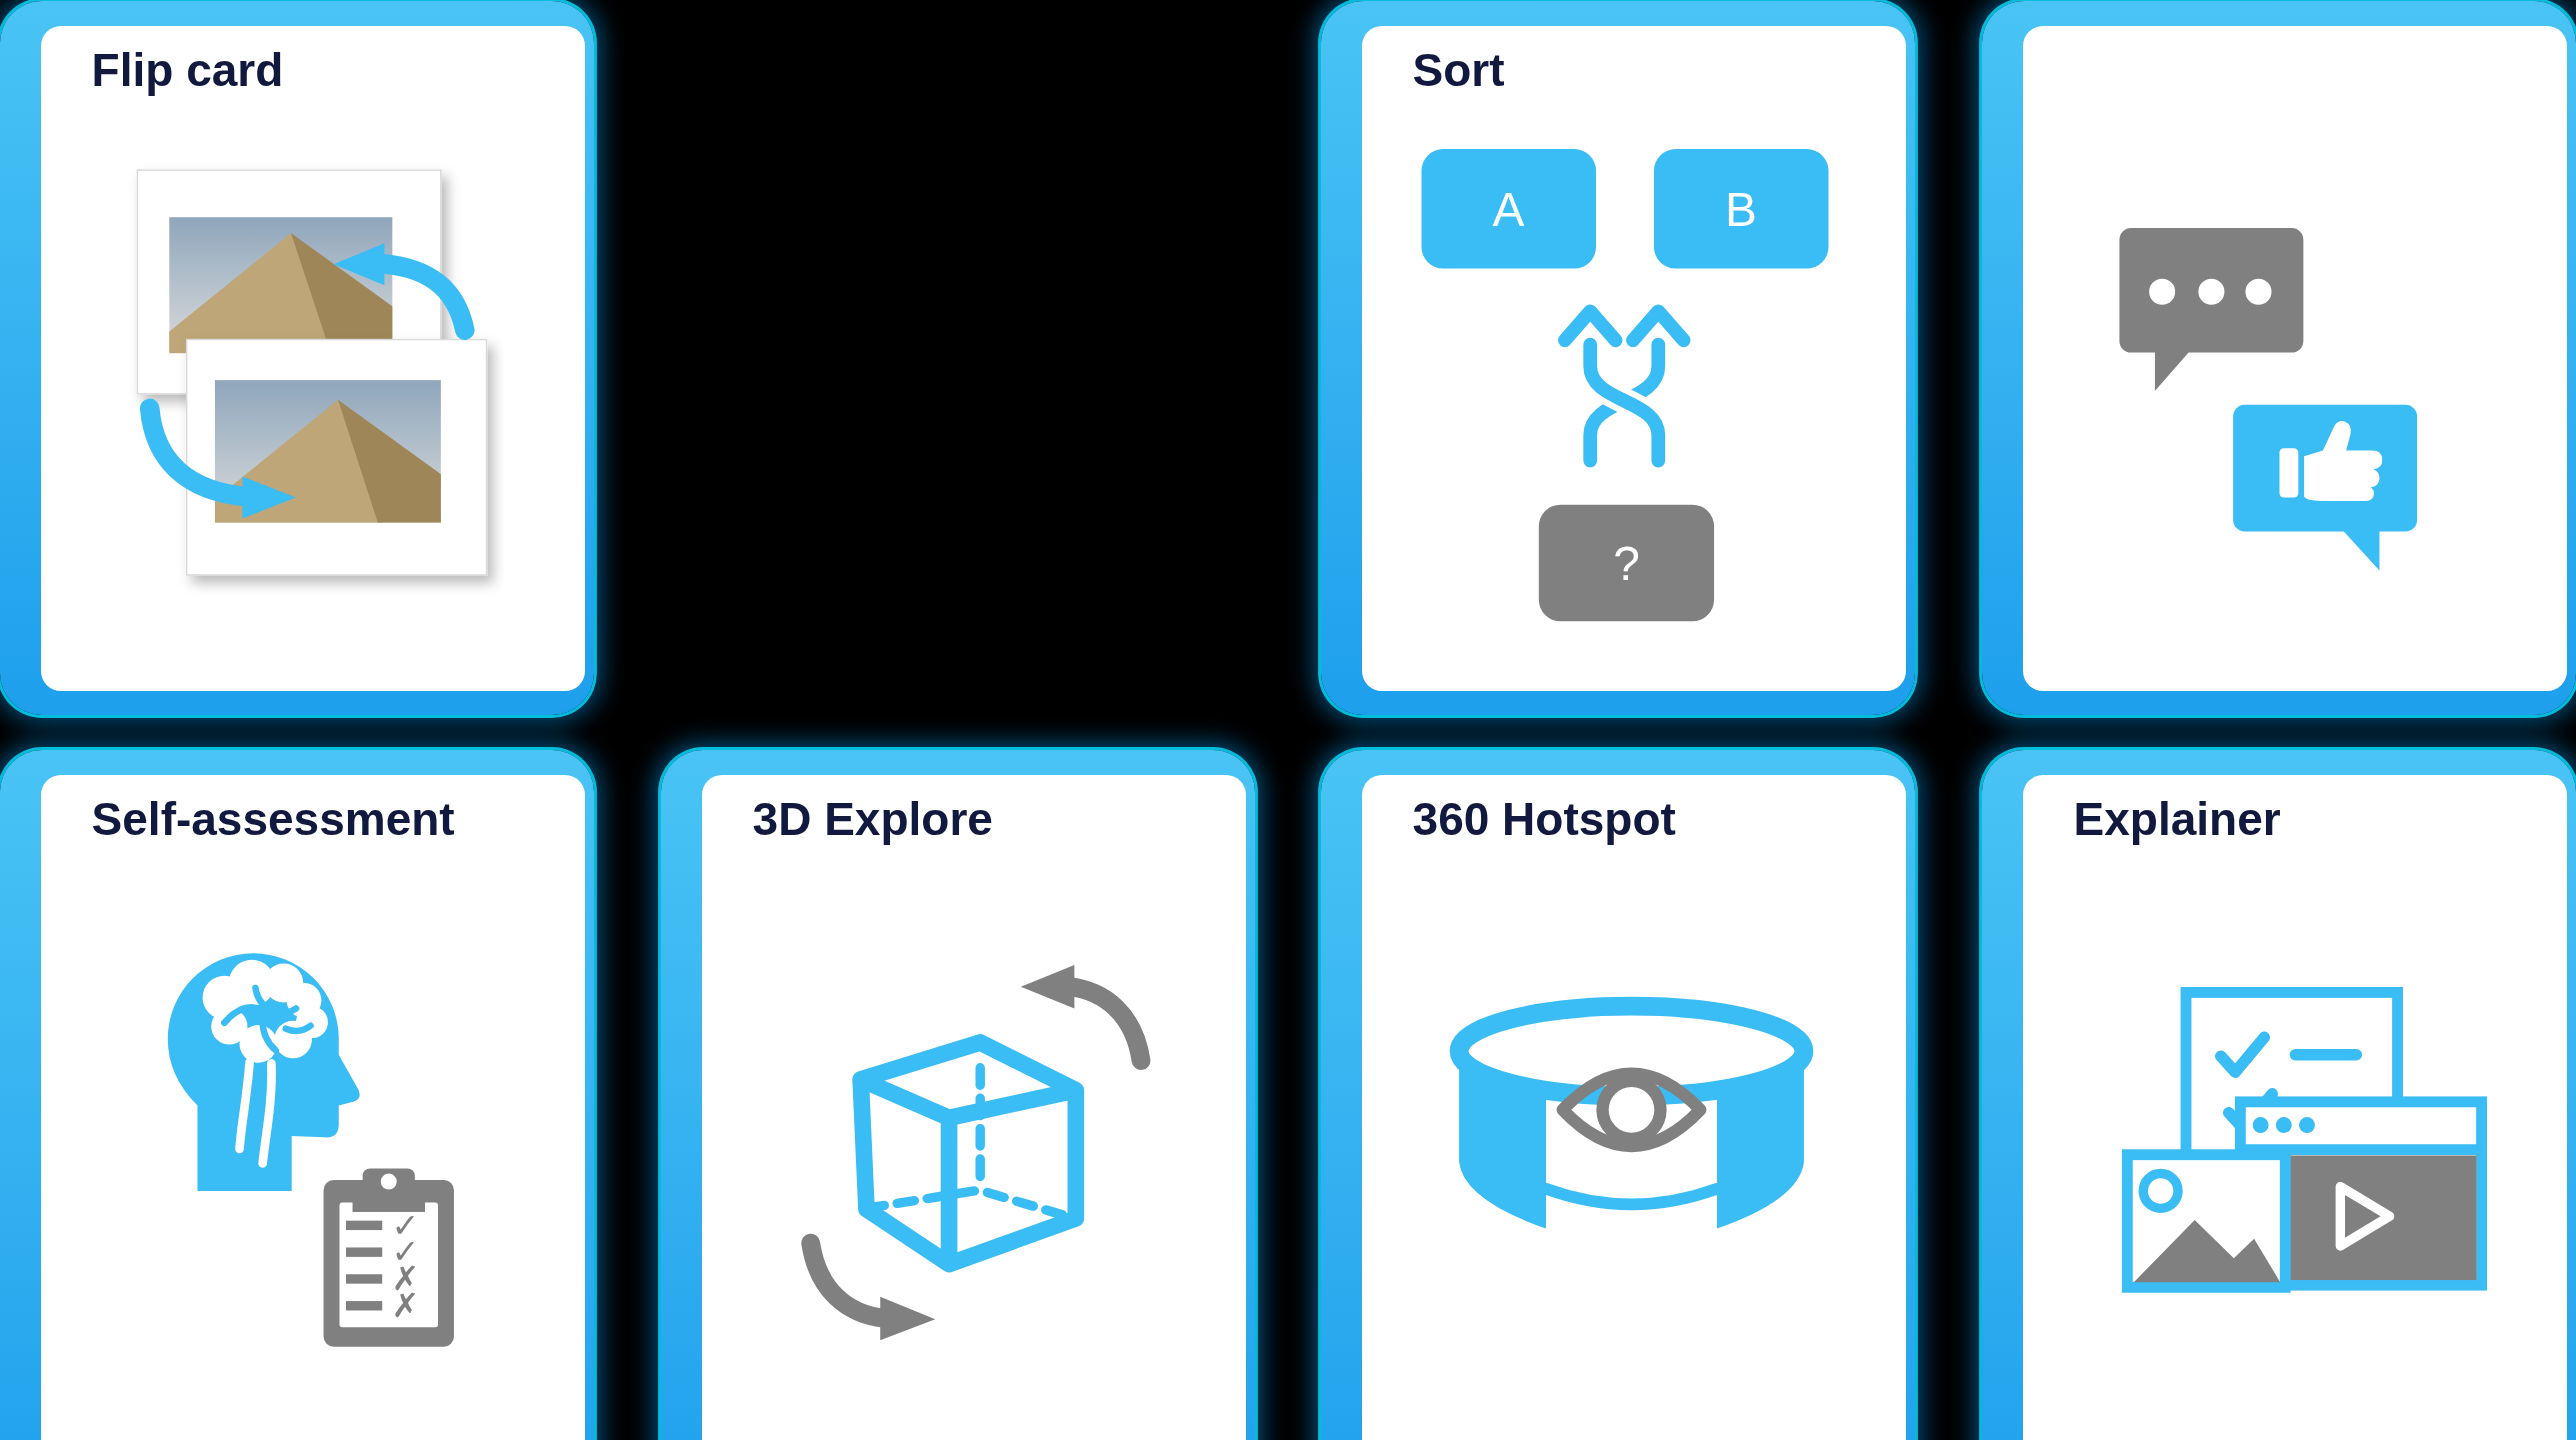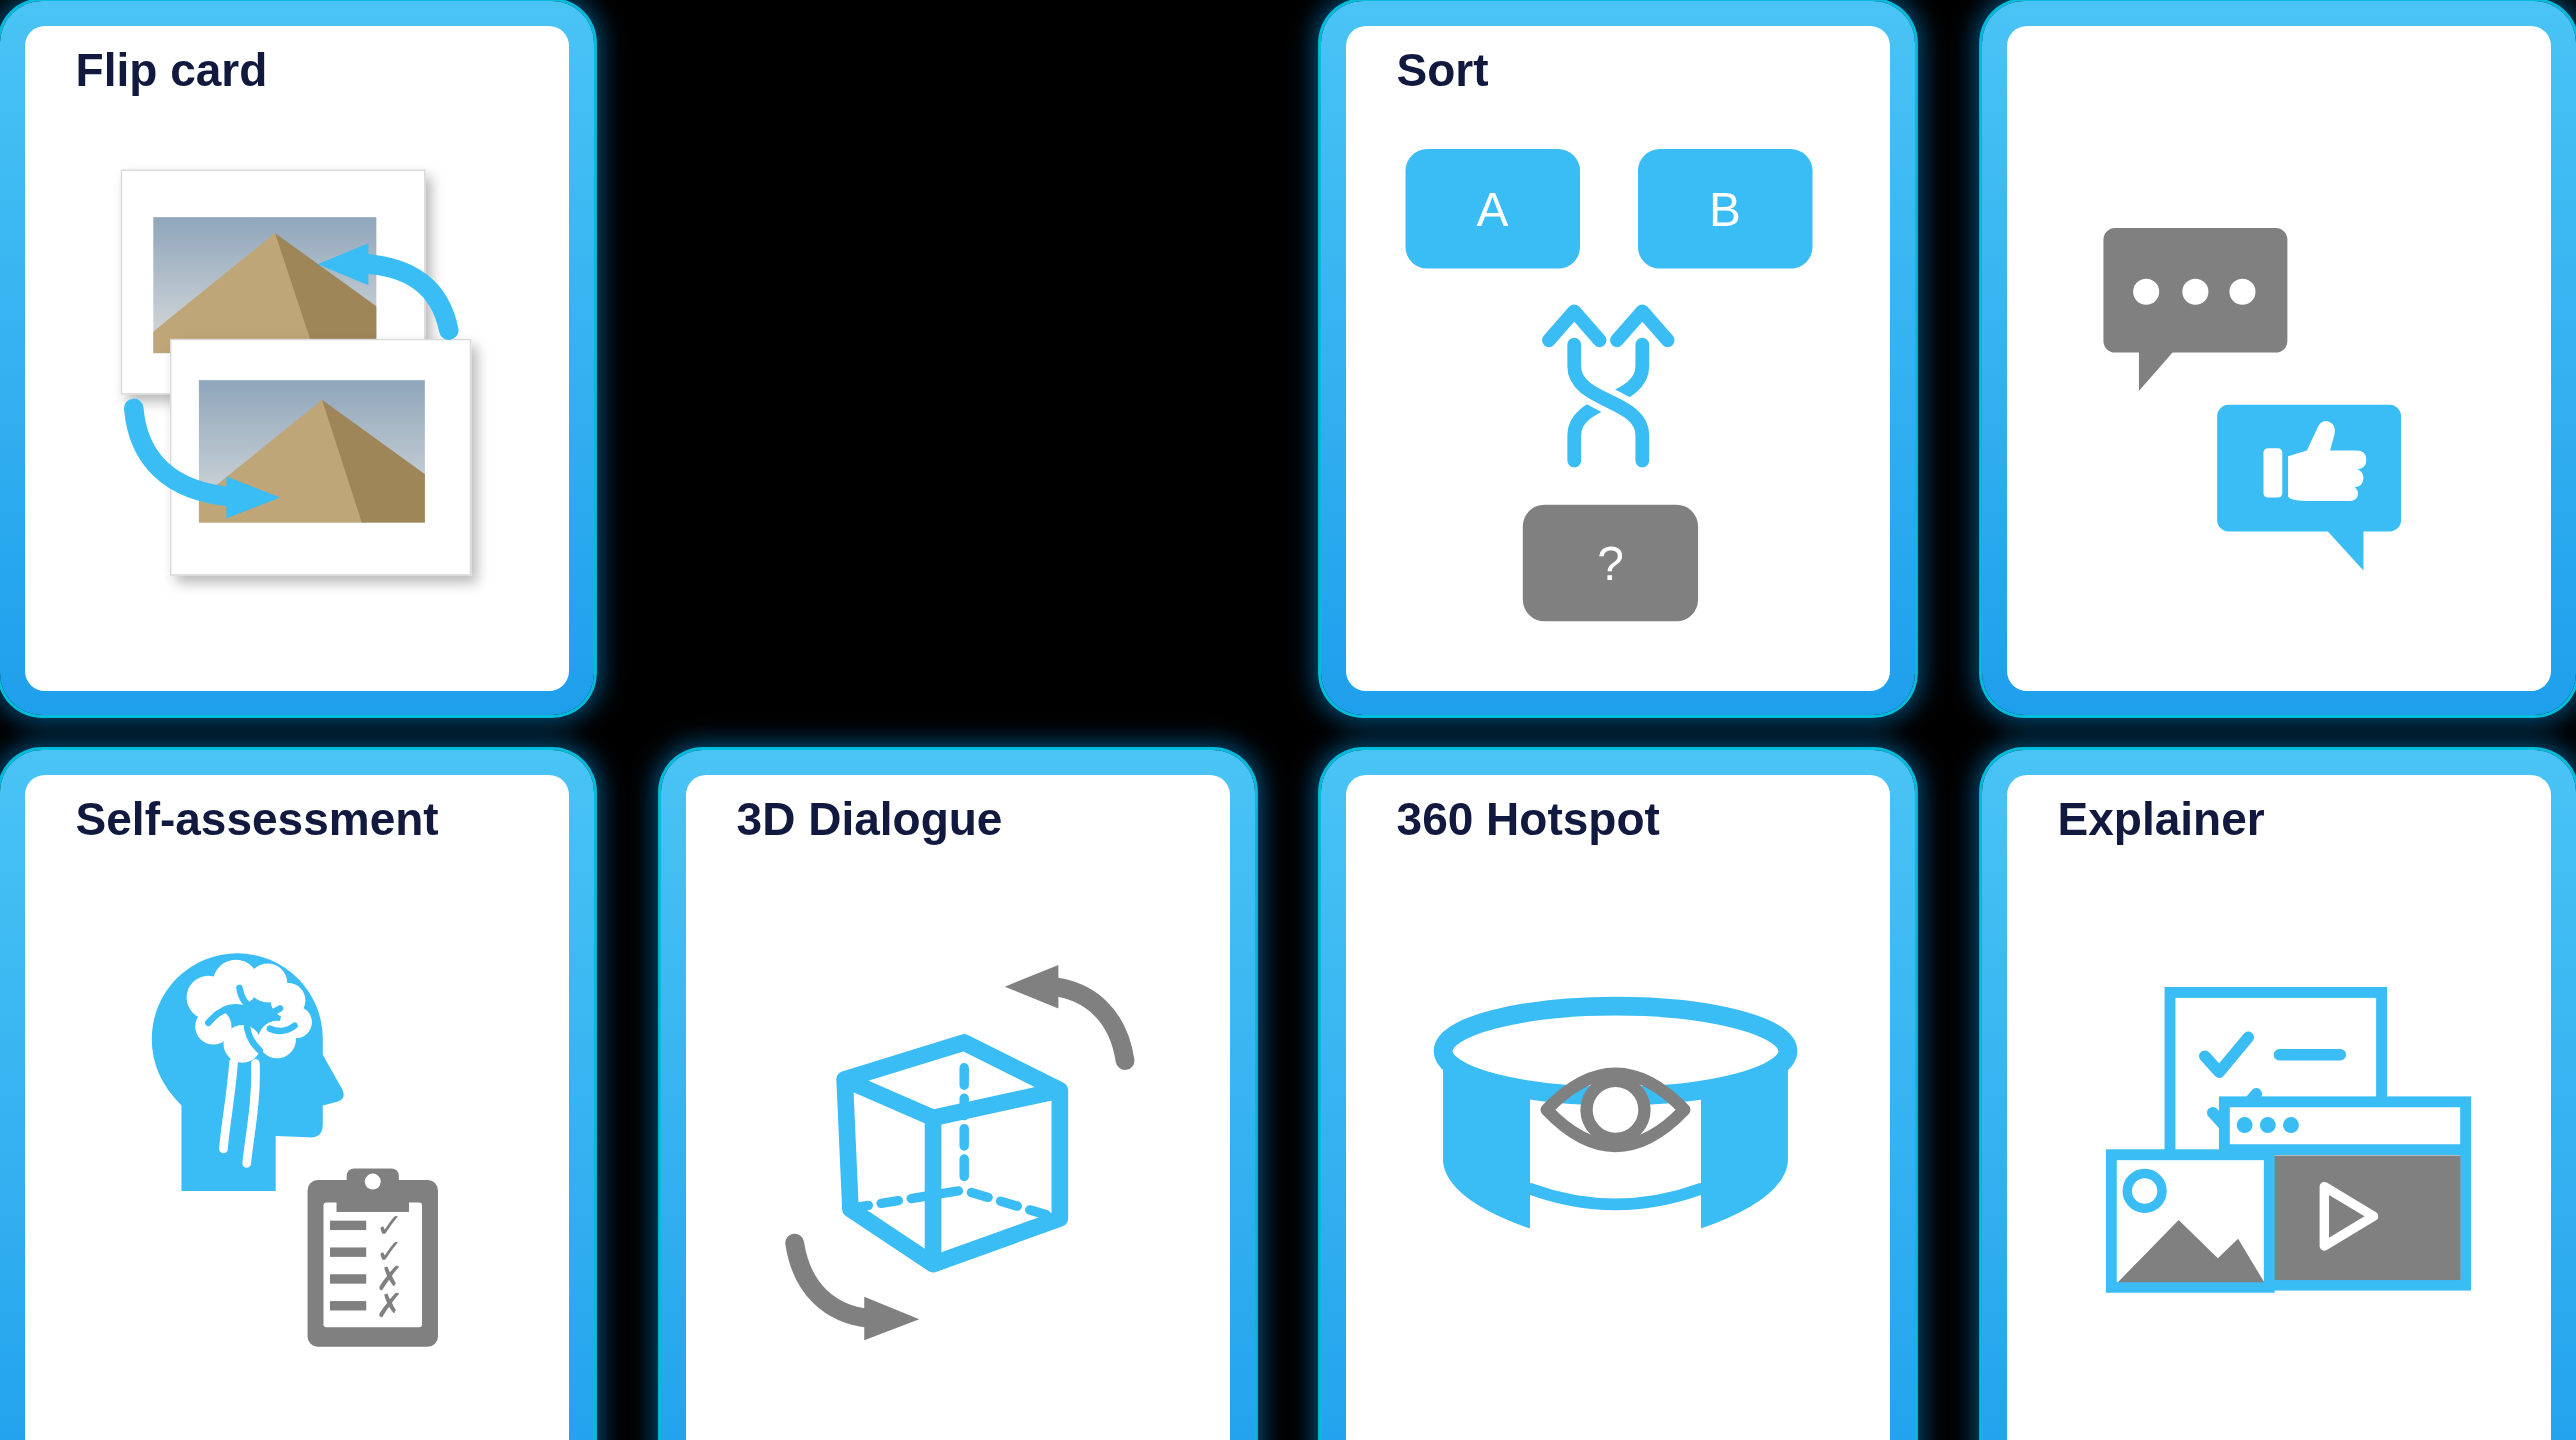--- a/index.html
+++ b/index.html
@@ -4,21 +4,21 @@
 <style>
   html,body{margin:0;padding:0;background:#000;}
   .canvas{position:relative;width:2576px;height:1441px;background:var(--background,#000);
           font-family:"Liberation Sans",sans-serif;overflow:hidden;}
   .card{position:absolute;width:594px;border-radius:42px;padding:24.6px;box-sizing:border-box;
         background:linear-gradient(180deg,var(--border_light,#4AC4F5),var(--border_dark,#1E9FEC));
         box-shadow:0 0 0 2.9px rgba(0,224,255,.8),0 0 23px 7.2px rgba(0,165,255,.45);}
   .row1{top:1.4px;height:714px;}
   .row2{top:750px;height:784px;}
   .c1{left:0;} .c2{left:661px;} .c3{left:1321px;} .c4{left:1982px;}
-  .inner{position:relative;width:100%;height:100%;background:#fff;border-radius:20px;overflow:hidden;}
+  .inner{position:relative;width:100%;height:100%;background:#fff;border-radius:20px;overflow:hidden;margin-left:16px;}
   .title{position:absolute;left:51px;top:17.4px;font-size:46px;font-weight:bold;
          color:var(--title_text,#111A3E);white-space:nowrap;}
   .art{position:absolute;left:0;top:0;width:100%;height:100%;}
   .s-acc{stroke:var(--accent,#3ABCF5);} .f-acc{fill:var(--accent,#3ABCF5);}
   .s-gray{stroke:var(--gray,#808080);} .f-gray{fill:var(--gray,#808080);}
   .f-gmid{fill:var(--gray_mid,#B4B4B4);} .f-glight{fill:var(--gray_light,#F2F2F2);}
   .nofill{fill:none;} .f-white{fill:#fff;} .s-white{stroke:#fff;}
   .rnd{stroke-linecap:round;stroke-linejoin:round;}
   text.btn-label{font-family:"Liberation Sans",sans-serif;font-size:66px;fill:#fff;}
   text.mark{font-family:"DejaVu Sans",sans-serif;font-size:46px;font-weight:bold;fill:var(--gray,#808080);}
@@ -166,21 +166,21 @@
           <text class="mark" x="503" y="608" text-anchor="middle">✓</text>
           <text class="mark" x="503" y="645" text-anchor="middle">✗</text>
           <text class="mark" x="503" y="682" text-anchor="middle">✗</text>
         </g>
       </svg>
     </div>
   </div>
 
   <div class="card row2 c2">
     <div class="inner">
-      <div class="title">3D Dialogue</div>
+      <div class="title">3D Explore</div>
       <svg class="art" viewBox="0 0 752 882">
         <g>
           <path class="s-acc nofill rnd" stroke-width="13" stroke-dasharray="24 18" d="M384,338 L384,505 M376,508 L239,530 M394,510 L504,543"></path>
           <path class="s-acc nofill rnd" stroke-width="23" d="M219,354 L384,303 L516,369 M219,354 L341,407 L516,369
                    M219,354 L227,533 M341,407 L341,609 M516,369 L516,546
                    M227,533 L341,609 L516,546"></path>
         </g>
         <g>
           <path class="s-gray nofill rnd" d="M606,328 C596,262 554,232 508,226" stroke-width="26"></path>
           <polygon class="f-gray" points="514,196 514,256 440,226"></polygon>

